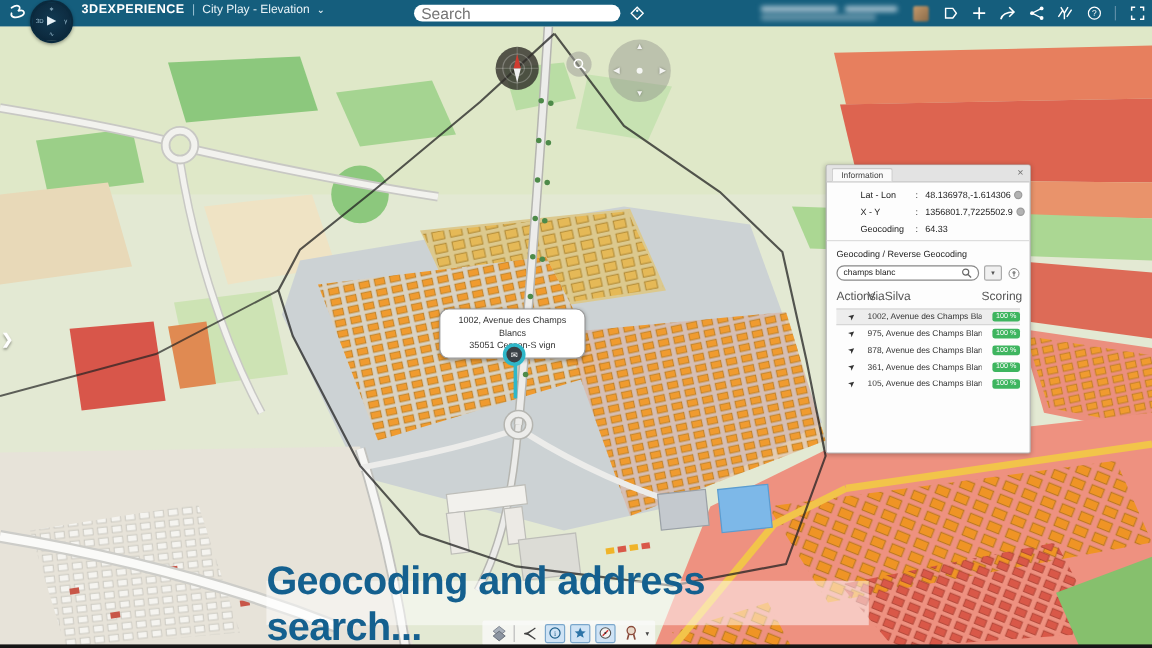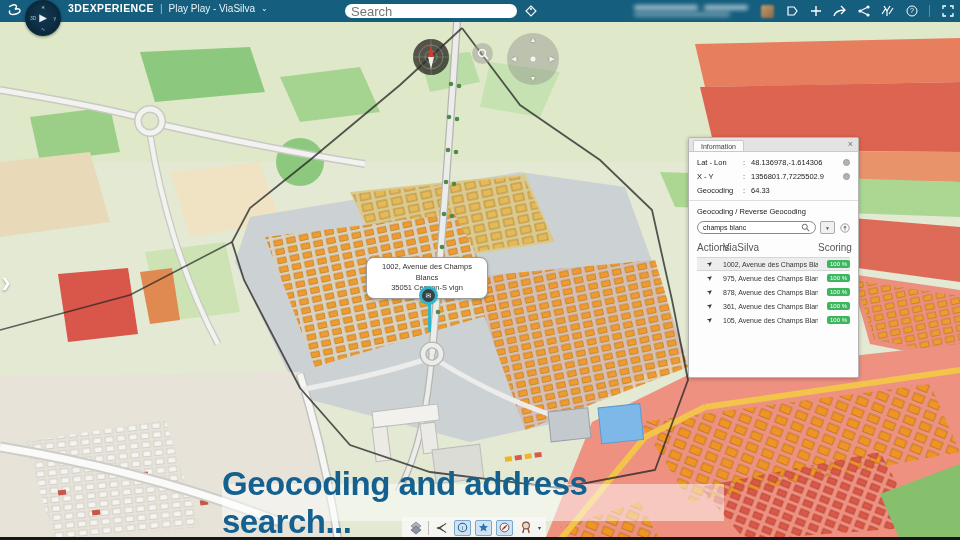--- a/index.html
+++ b/index.html
@@ -52,21 +52,21 @@
   .maptip { position:absolute; left:366px; top:257px; width:122px; background:#fff; border:1px solid #9a9a9a; border-radius:8px; padding:4px 5px; z-index:12; text-align:center; font-size:7.5px; color:#333; line-height:1.4; box-shadow:0 1px 3px rgba(0,0,0,.25); }
   .marker-stem { position:absolute; left:428px; top:303px; width:3px; height:29px; background:#2fb7c9; z-index:11; }
   .marker { position:absolute; left:419px; top:286px; width:19px; height:19px; border-radius:50%; background:#3a4046; border:3px solid #2fb7c9; z-index:12; display:flex; align-items:center; justify-content:center; color:#fff; font-size:7px; }
 
   
   .panel { position:absolute; left:688px; top:137px; width:171px; height:241px; background:#fdfdfd; border:1px solid #b5b5b5; border-radius:2px; z-index:20; box-shadow:0 1px 4px rgba(0,0,0,.25); font-size:7.5px; color:#333; }
   .panel-tabs { height:14px; background:#e3e3e3; border-bottom:1px solid #c9c9c9; display:flex; align-items:flex-end; position:relative; }
   .panel-tab { margin-left:4px; background:#fafafa; border:1px solid #c9c9c9; border-bottom:none; padding:2px 7px 1px; font-size:7px; color:#444; border-radius:2px 2px 0 0; }
   .panel-close { position:absolute; right:5px; top:2px; font-size:9px; color:#777; line-height:1; cursor:pointer; }
   .panel-body { padding:6px 8px 0; }
-  .crow { display:grid; grid-template-columns:46px 8px 1fr 10px; align-items:center; margin-bottom:5px; }
+  .crow { display:grid; grid-template-columns:46px 8px 1fr 10px; align-items:center; margin-bottom:5px;margin-left:20px; }
   .crow .cl { color:#222; }
   .crow .cv { color:#222; }
   .graydot { width:7px; height:7px; border-radius:50%; background:#b3b3b3; border:1px solid #9a9a9a; justify-self:end; }
   .pdivider { border-top:1px solid #ddd; margin:3px -8px 6px; }
   .geotitle { color:#222; margin-bottom:5px; }
   .geosearch { display:flex; align-items:center; }
   .geopill { flex:1; height:13px; border:1px solid #888; border-radius:7px; display:flex; align-items:center; padding:0 5px; background:#fff; }
   .geopill .gtxt { flex:1; font-size:7px; color:#222; }
   .geodrop { width:15px; height:13px; margin-left:4px; border:1px solid #aaa; background:#f0f0f0; border-radius:2px; font-size:5px; color:#555; display:flex; align-items:center; justify-content:center; cursor:pointer; }
   .geoloc { margin-left:5px; display:flex; align-items:center; }
@@ -227,21 +227,21 @@
     <div class="compassnav">
       <span class="quad q-top">∗</span>
       <span class="quad q-left">3D</span>
       <span class="quad q-right">γ</span>
       <span class="quad q-bot">∿</span>
       <span class="play">▶</span>
     </div>
     <div class="brandwrap">
       <span class="brand">3DEXPERIENCE</span>
       <span class="brand-div">|</span>
-      <span class="apptitle">Play Play - ViaSilva</span>
+      <span class="apptitle">City Play - Elevation</span>
       <span class="apptitle-caret">⌄</span>
     </div>
     <div class="searchwrap">
       <input type="text" placeholder="Search" style="">
       <span class="sc">⌄</span>
     </div>
     <div class="tbico" style="position:absolute;left:524px;top:4px;">
       <svg width="12" height="12" viewBox="0 0 12 12">
           <path d="M1,6 L6,1 L11,6 L6,11 Z" fill="none" stroke="#fff" stroke-width="1.1"></path>
           <circle cx="6" cy="4" r="1" fill="#fff"></circle>

